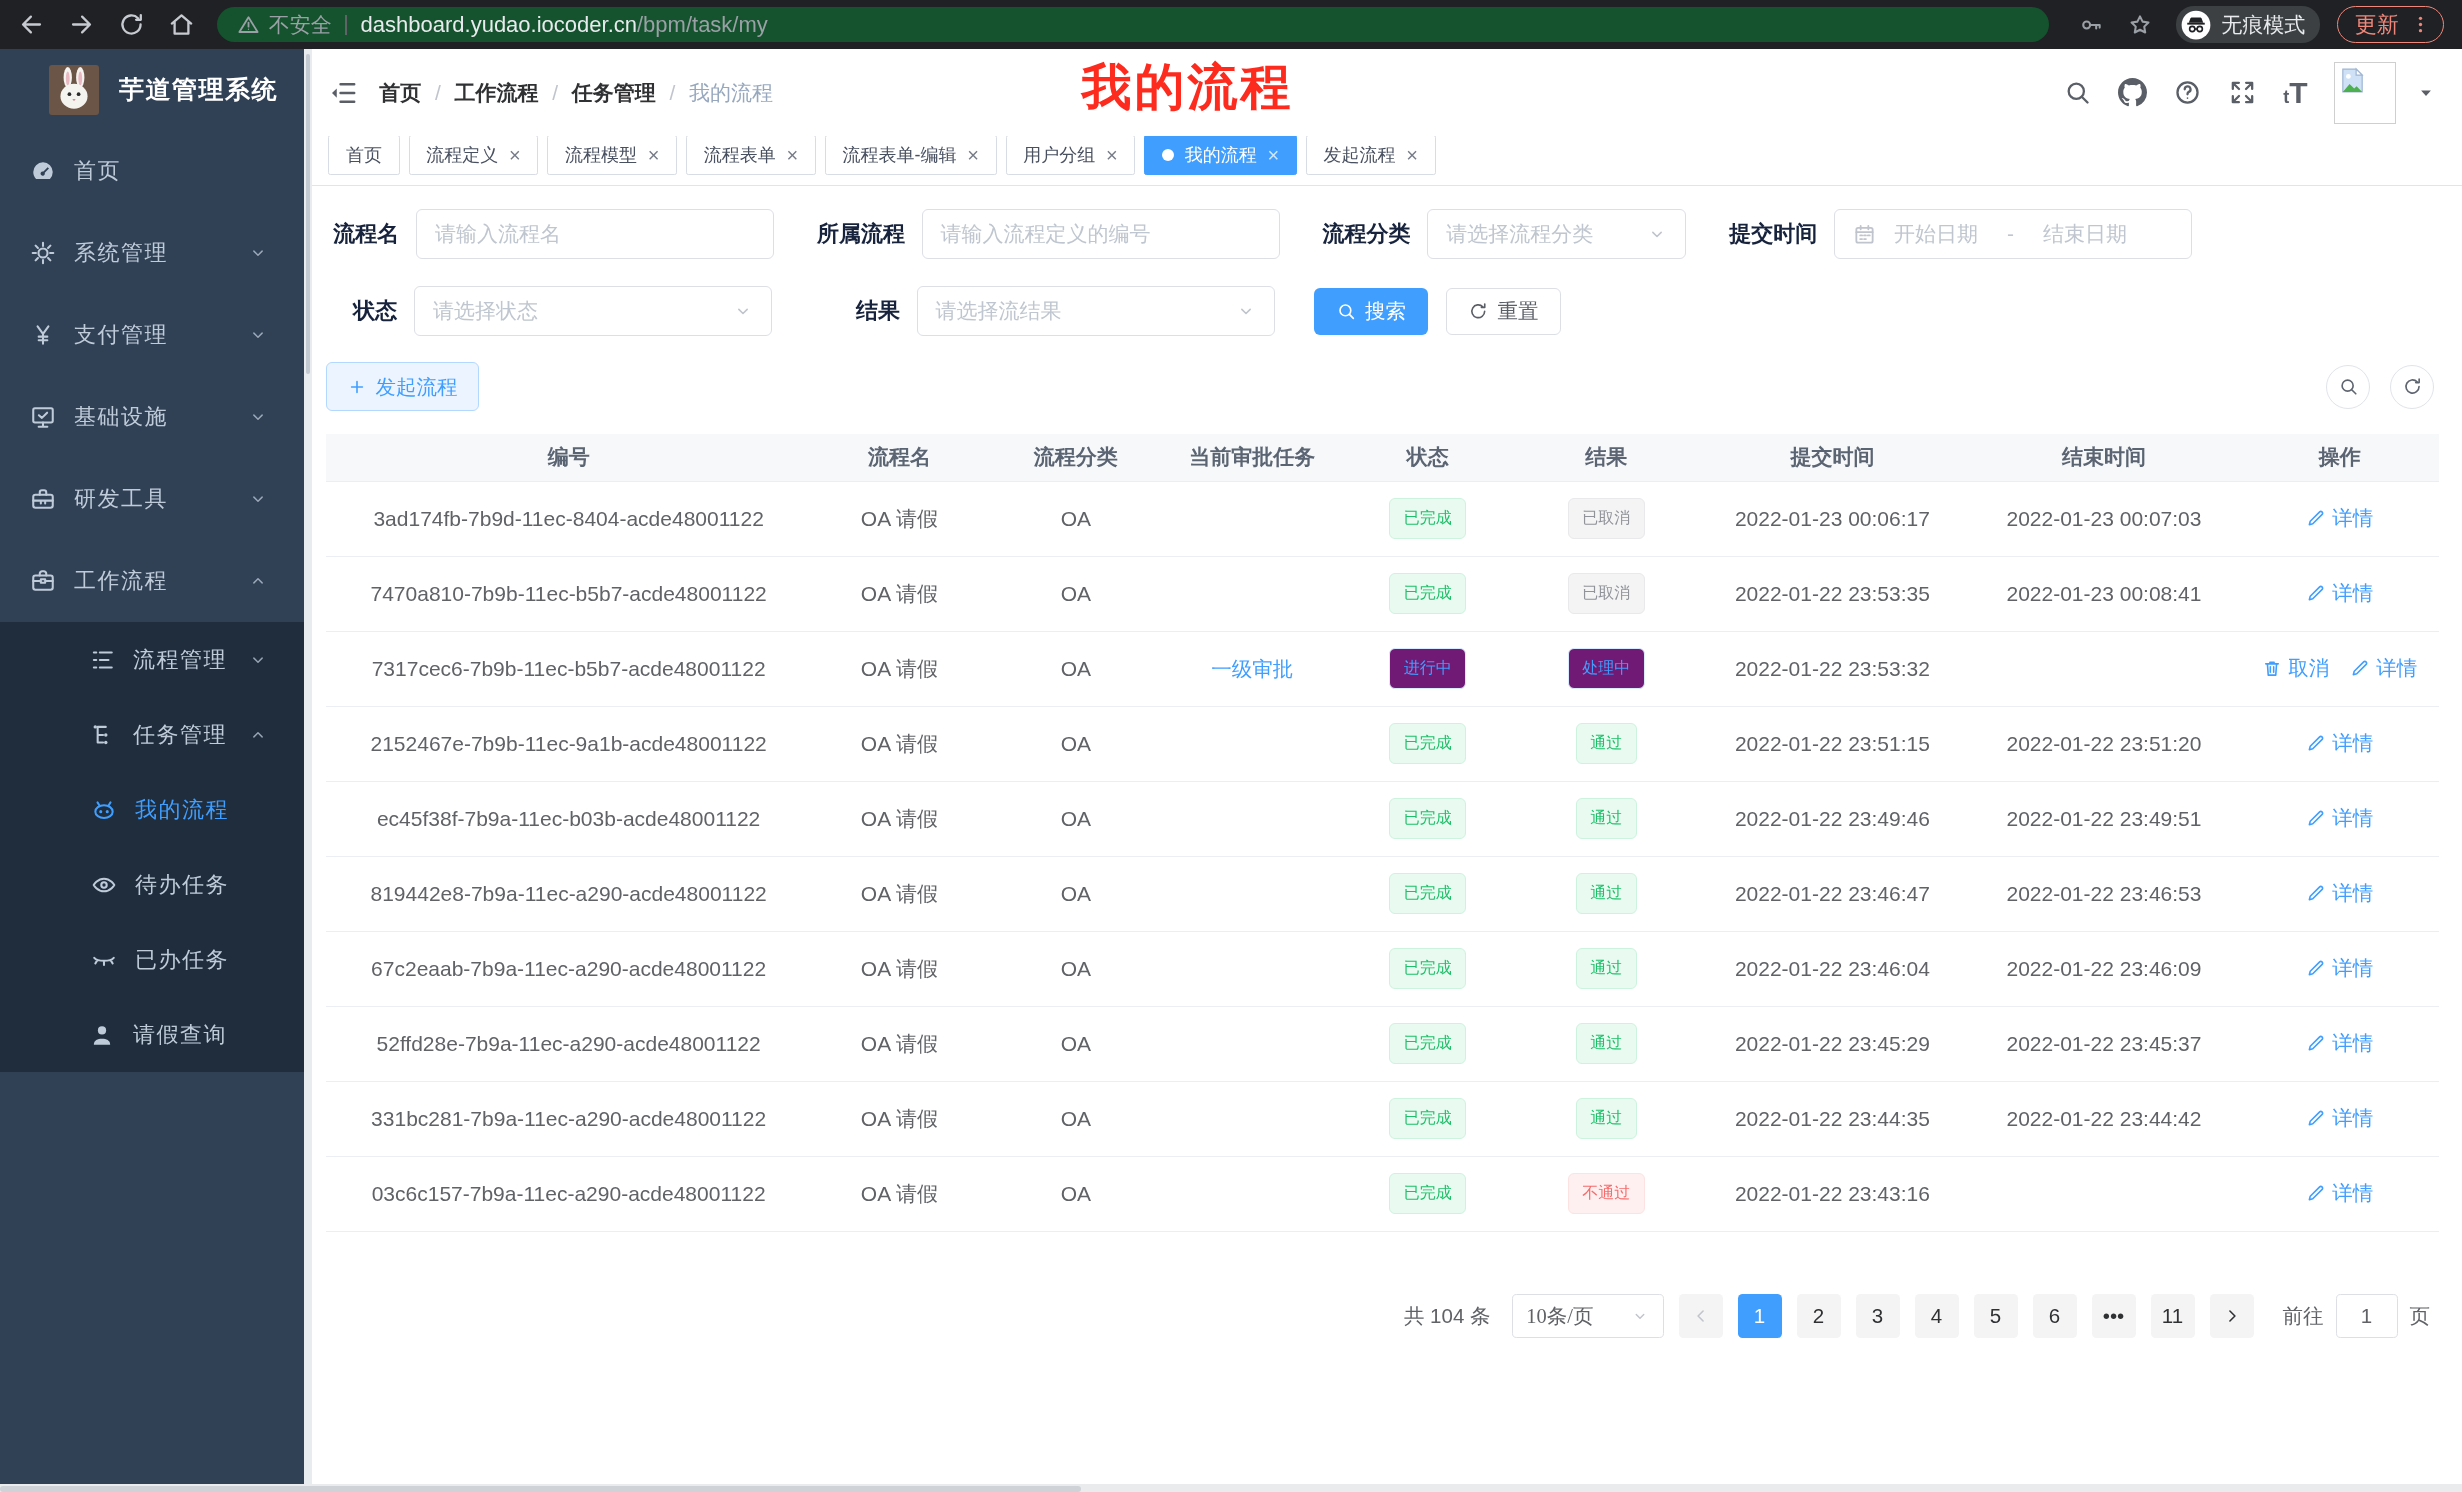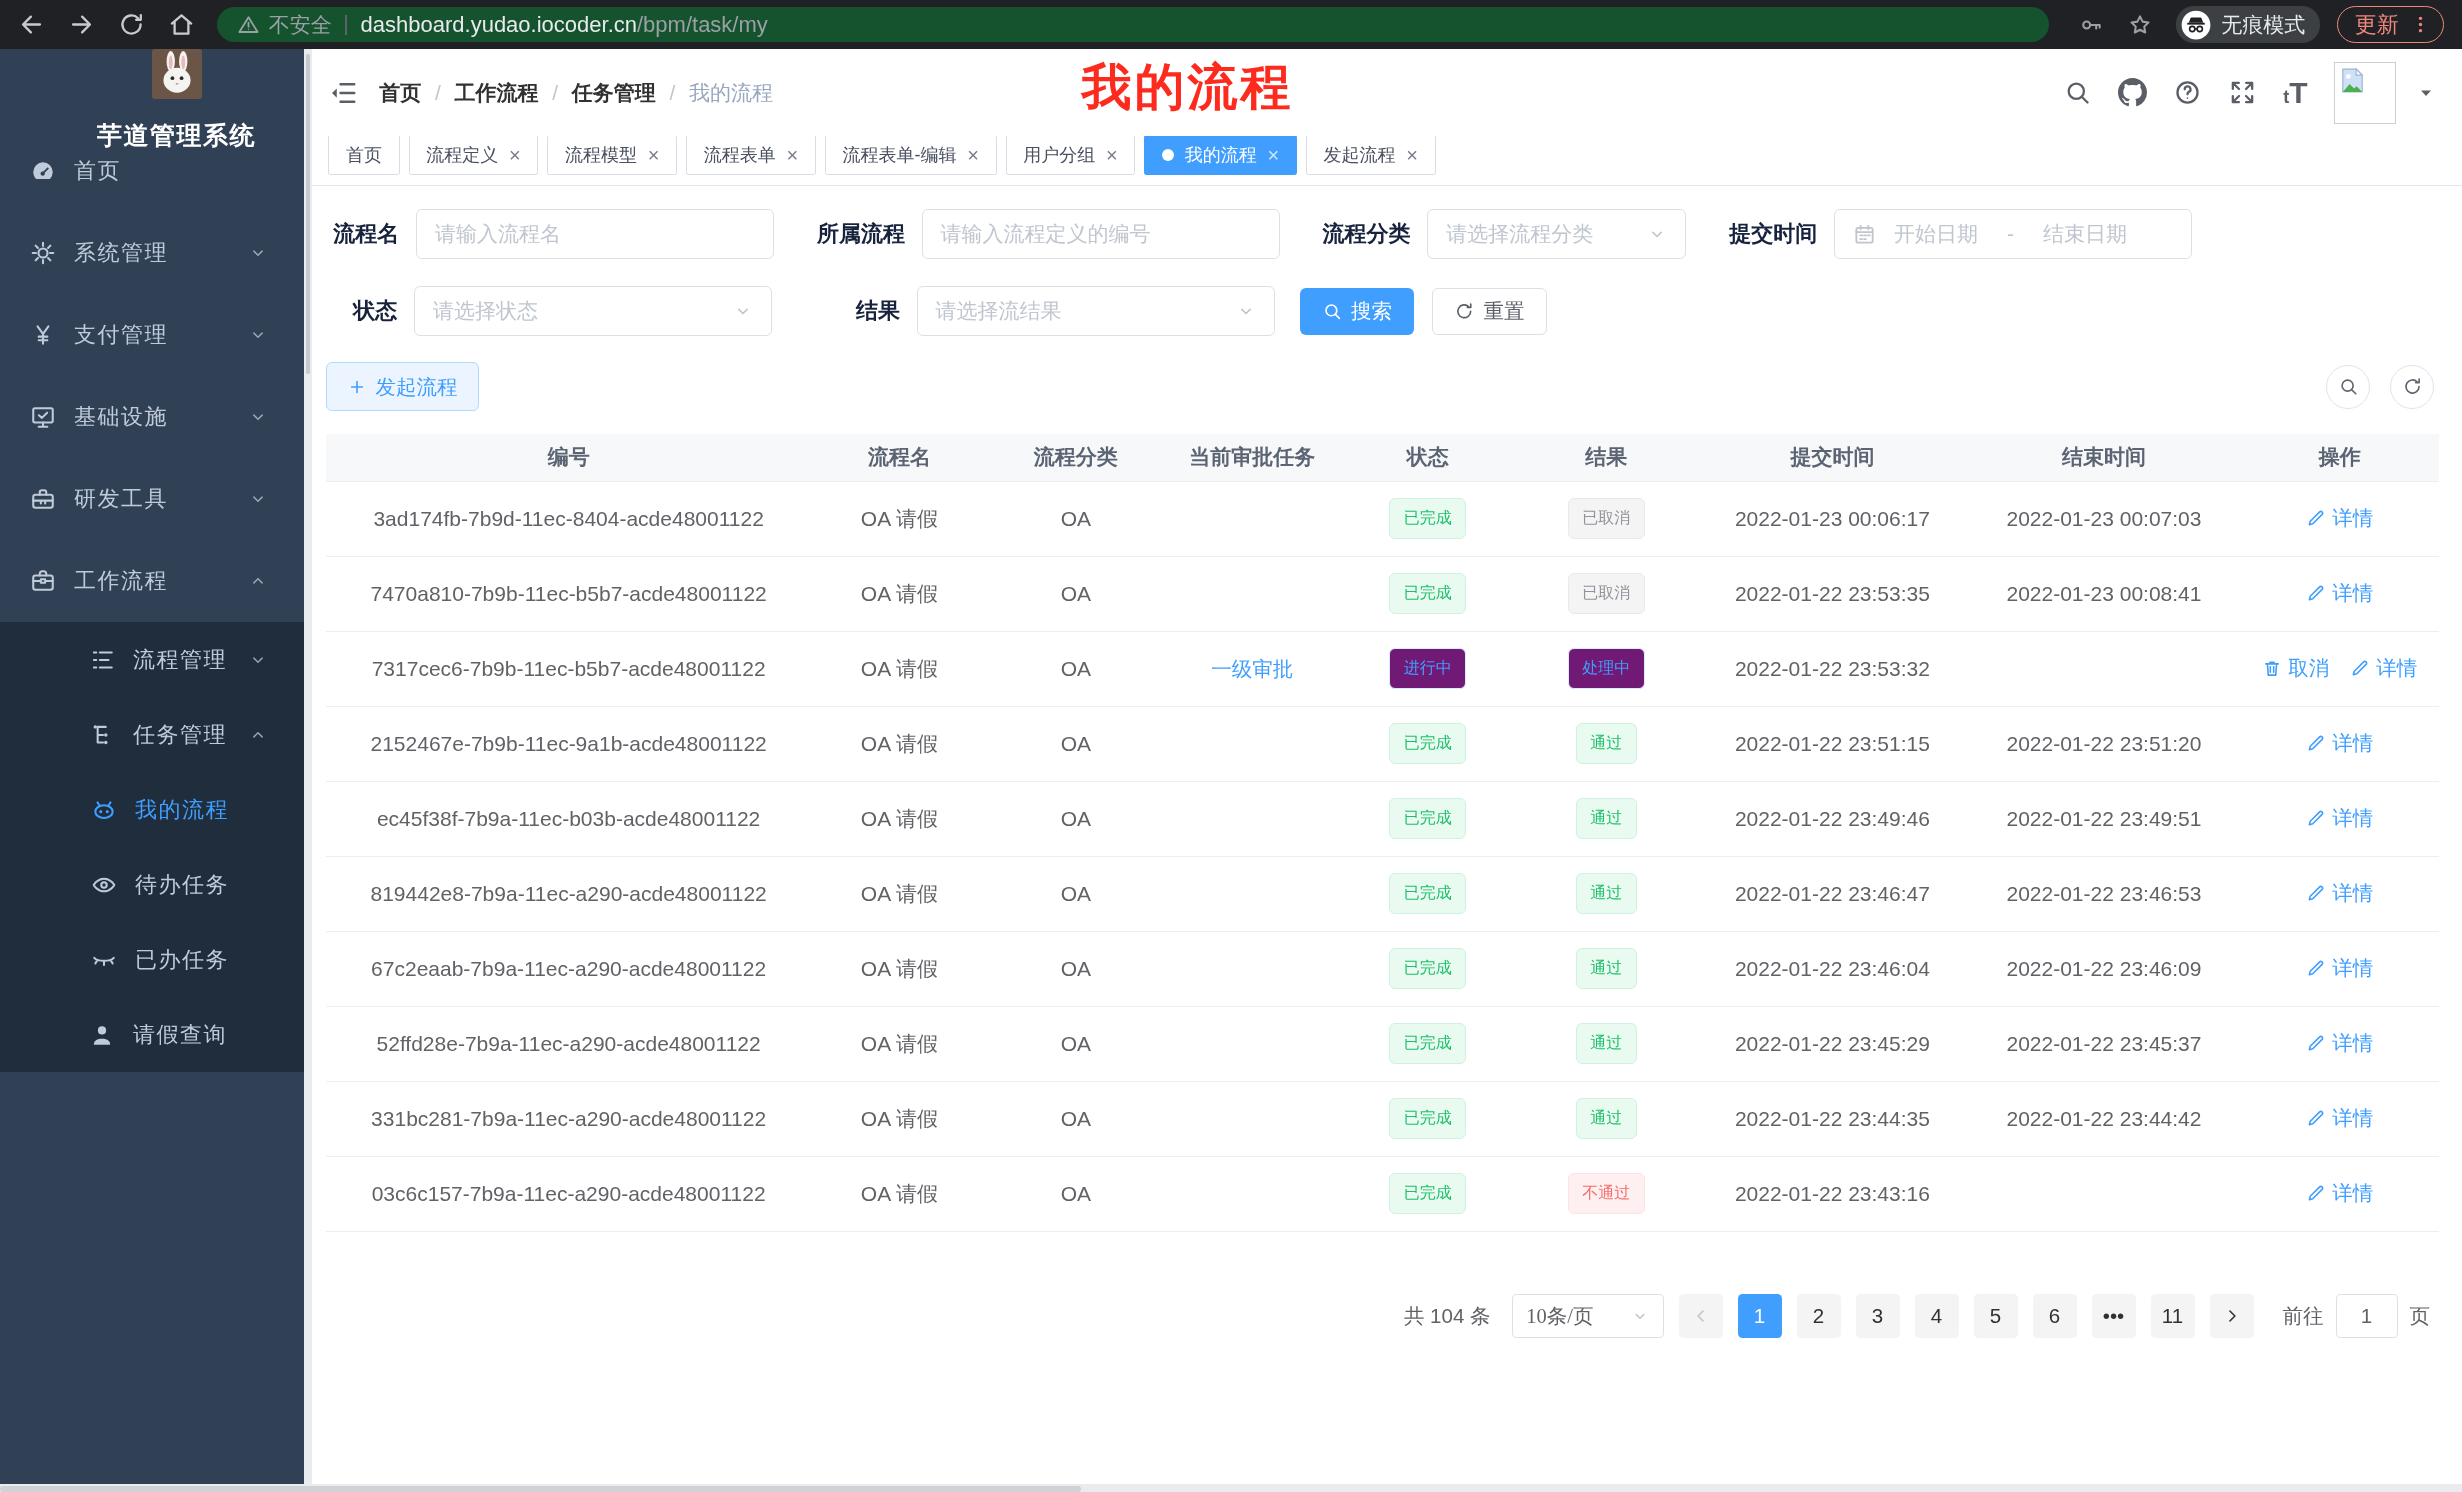--- a/index.html
+++ b/index.html
@@ -24,21 +24,21 @@
   .incog .i { font-size:30px; }
   .update-pill { margin-left:16.7px; height:37px; border:1.5px solid #ef877a; border-radius:20px; display:flex; align-items:center; gap:10.7px; padding:0 10.7px 0 16.7px; color:#ef877a; font-size:22px; cursor:pointer; }
   .update-pill .i { font-size:23px; }
 
   
   .app { position:absolute; top:49px; left:0; right:0; bottom:0; display:flex; }
   .sidebar { width:304px; flex:none; background:#304156; color:#bfcbd9; overflow:hidden; }
   .side-scroll { width:7.6px; flex:none; background:#e9ecef; position:relative; }
   .side-scroll .thumb { position:absolute; top:4.6px; left:1.5px; width:4.6px; height:320px; border-radius:2.3px; background:#c3c9d1; }
 
-  .logo-row { height:81px; display:flex; align-items:center; gap:20px; padding-left:49px;flex-direction:column; }
+  .logo-row { height:81px; display:flex; align-items:center; gap:20px; padding-left:49px; }
   .logo-img { width:50px; height:50px; flex:none; border-radius:3px; overflow:hidden; }
   .logo-title { color:#fff; font-size:25px; font-weight:700; letter-spacing:1.5px; }
 
   .menu { margin-top:0; }
   .menu-item { display:flex; align-items:center; cursor:pointer; font-size:22px; letter-spacing:1.5px; color:#bfcbd9; }
   .menu-item.d1 { height:82px; padding-left:30px; }
   .menu-item.d2 { height:75px; padding-left:89px;justify-content:center; }
   .menu-item.d3 { height:75px; padding-left:91px; }
   .menu-item.sub { background:#1f2d3d; }
   .menu-item.active { color:#409eff; }
@@ -80,21 +80,21 @@
   .lw84 { min-width:64px; } .lw112 { min-width:85px; }
   .ctrl { height:50px; border:1.5px solid #dcdfe6; border-radius:6px; background:#fff; display:flex; align-items:center; padding:0 18px; color:#bfc6cf; font-size:21px; cursor:text; }
   .ctrl.sel { cursor:pointer; justify-content:space-between; }
   .ctrl .sel-arrow { font-size:20px; color:#c0c4cc; }
   .w470 { width:358px; } .w340 { width:259px;align-items:center; }
   .daterange { width:358px; cursor:pointer; }
   .daterange .cal { font-size:23px; color:#c0c4cc; margin-right:18px; }
   .daterange .dsep { margin:0 29px; color:#bfc6cf; }
   .btn { height:47px; border-radius:6px; display:inline-flex; align-items:center; gap:9px; font-size:20.5px; cursor:pointer; border:1.5px solid transparent; padding:0 21px; white-space:nowrap; }
   .btn .i { font-size:20.5px; }
-  .btn-search { background:#409eff; color:#fff; margin-left:2px;justify-content:center; }
+  .btn-search { background:#409eff; color:#fff; margin-left:16px;justify-content:center; }
   .btn-reset { background:#fff; color:#5a5e66; border-color:#dcdfe6; margin-left:18px; }
 
   
   .toolbar-row { display:flex; align-items:center; justify-content:space-between; margin:1.5px 0 23px; }
   .btn-create { height:49px; background:#ecf5ff; border:1.5px solid #b3d8ff; color:#409eff; border-radius:6px; display:inline-flex; align-items:center; gap:9px; padding:0 20px; font-size:20.5px; cursor:pointer; }
   .btn-create .i { font-size:20px; }
   .circle-btns { display:flex; gap:20px; margin-right:4.6px; }
   .circle-btn { width:44px; height:44px; border-radius:50%; border:1.5px solid #e0e4e9; background:#fff; color:#5f6570; display:flex; align-items:center; justify-content:center; font-size:21px; cursor:pointer; }
 
   

